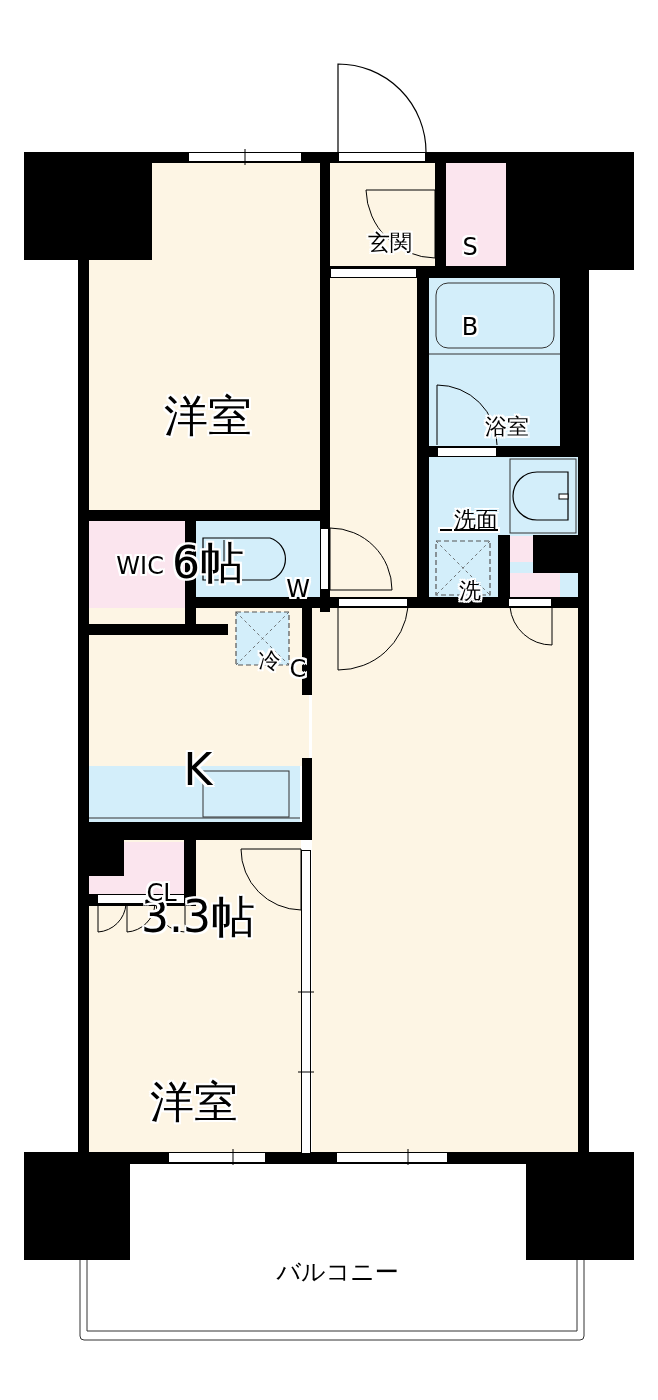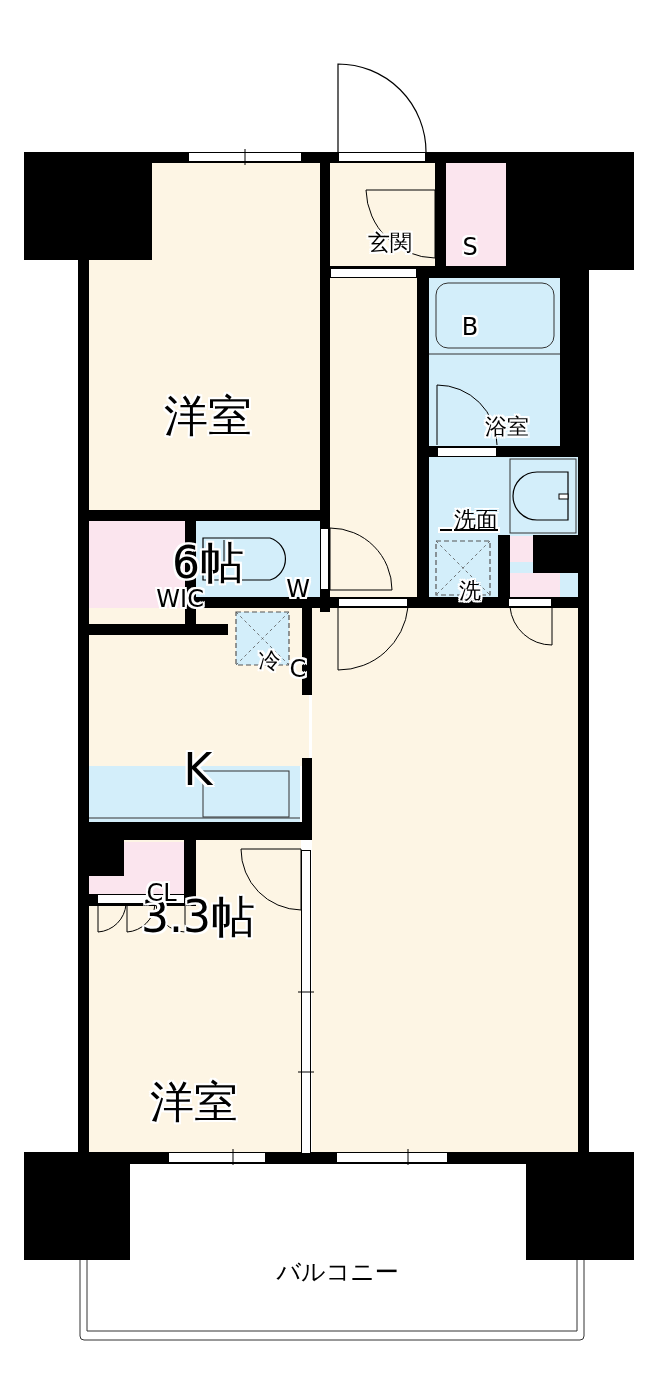--- a/index.html
+++ b/index.html
@@ -150,21 +150,21 @@
 </div>
 
 <div class="label sm" style="left:428px;top:483px;width:82px;text-decoration:underline;">
   <span>洗面</span>
 </div>
 
 <div class="label sm" style="left:436px;top:554px;width:54px;">
   <span>洗</span>
 </div>
 
-<div class="label med" style="left:89px;top:559px;width:87px;margin-left:40px;">
+<div class="label med" style="left:89px;top:526px;width:87px;">
   <span>WIC</span>
 </div>
 
 <div class="label med" style="left:278px;top:522px;width:40px;">
   <div>W</div>
   <div>C</div>
 </div>
 
 <div class="label sm" style="left:236px;top:624px;width:53px;">
   <span>冷</span>

